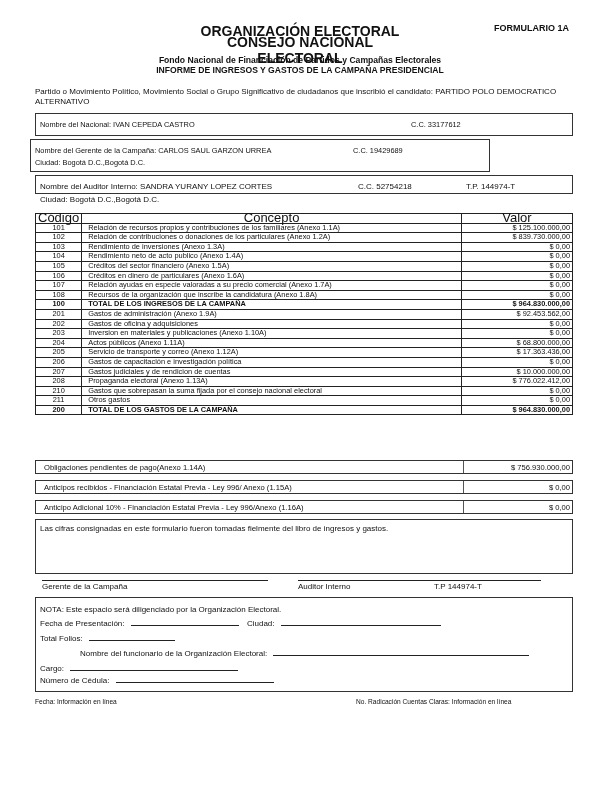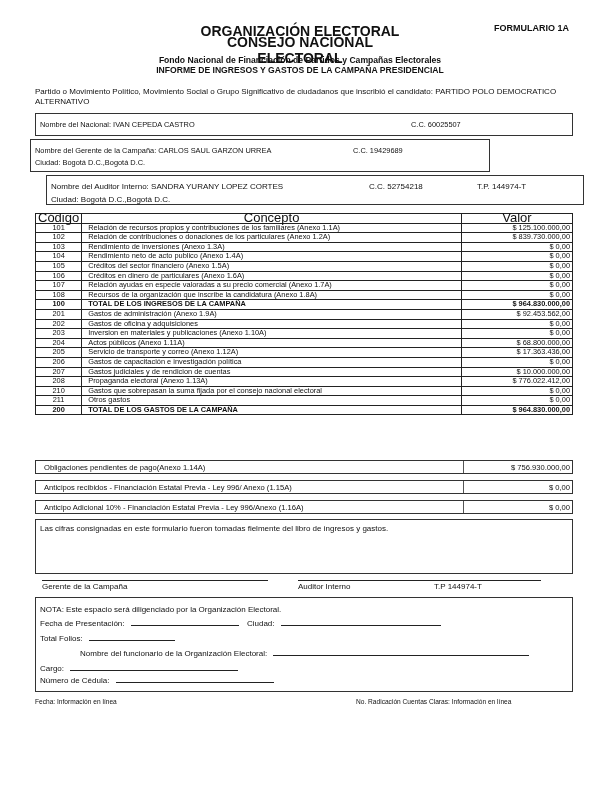--- a/index.html
+++ b/index.html
@@ -29,30 +29,30 @@
 <div class="abs hdr" style="left:200px; top:23px; width:200px;">ORGANIZACIÓN ELECTORAL</div>
 <div class="abs hdr" style="left:200px; top:34px; width:200px;">CONSEJO NACIONAL ELECTORAL</div>
 <div class="abs" style="left:494px; top:23px; font-weight:bold; font-size:9px;">FORMULARIO 1A</div>
 <div class="abs hdr" style="left:100px; top:55px; width:400px; font-size:8.6px;">Fondo Nacional de Financiación de Partidos y Campañas Electorales</div>
 <div class="abs hdr" style="left:100px; top:65px; width:400px; font-size:8.6px;">INFORME DE INGRESOS Y GASTOS DE LA CAMPAÑA PRESIDENCIAL</div>
 
 <div class="abs t8" style="left:35px; top:87px; width:540px; line-height:10px;">Partido o Movimiento Político, Movimiento Social o Grupo Significativo de ciudadanos que inscribió el candidato: PARTIDO POLO DEMOCRATICO ALTERNATIVO</div>
 
 <div class="box" style="left:35px; top:113px; width:538px; height:23px;">
   <span class="abs t7" style="left:4px; top:6px;">Nombre del Nacional: IVAN CEPEDA CASTRO</span>
-  <span class="abs t7" style="left:375px; top:6px;">C.C. 60025507</span>
+  <span class="abs t7" style="left:375px; top:6px;">C.C. 33177612</span>
 </div>
 
 <div class="box" style="left:30px; top:139px; width:460px; height:33px;">
   <span class="abs t7" style="left:4px; top:6px;">Nombre del Gerente de la Campaña: CARLOS SAUL GARZON URREA</span>
   <span class="abs t7" style="left:322px; top:6px;">C.C. 19429689</span>
   <span class="abs t7" style="left:4px; top:18px;">Ciudad: Bogotá D.C.,Bogotá D.C.</span>
 </div>
 
-<div class="box" style="left:46px; top:175px; width:538px; height:30px;">
+<div class="box" style="left:35px; top:175px; width:538px; height:19px;">
   <span class="abs t8" style="left:4px; top:6px;">Nombre del Auditor Interno: SANDRA YURANY LOPEZ CORTES</span>
   <span class="abs t8" style="left:322px; top:6px;">C.C. 52754218</span>
   <span class="abs t8" style="left:430px; top:6px;">T.P. 144974-T</span>
   <span class="abs t8" style="left:4px; top:19px;">Ciudad: Bogotá D.C.,Bogotá D.C.</span>
 </div>
 
 <table class="main">
   <thead>
     <tr>
       <th style="width:41px;">Código</th>

